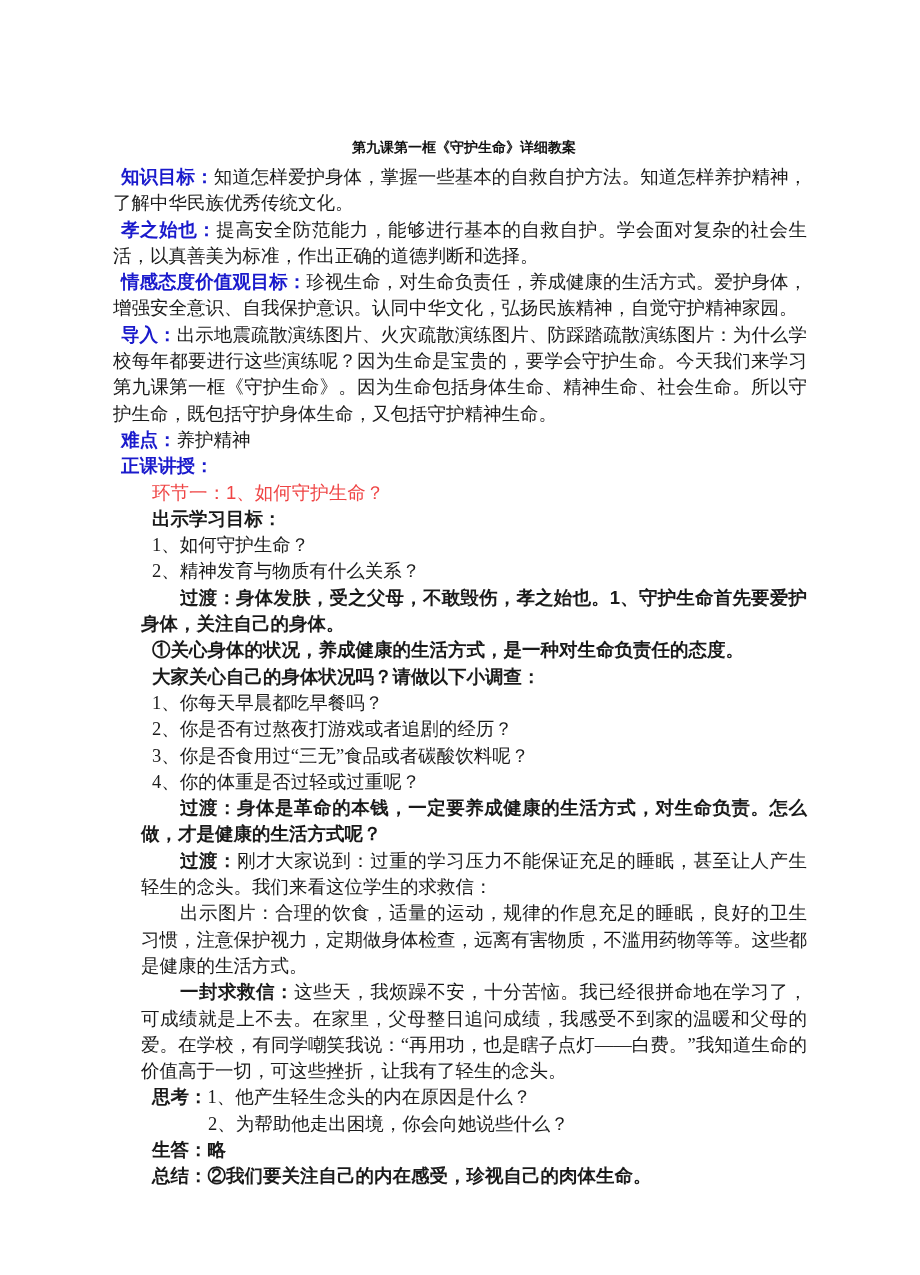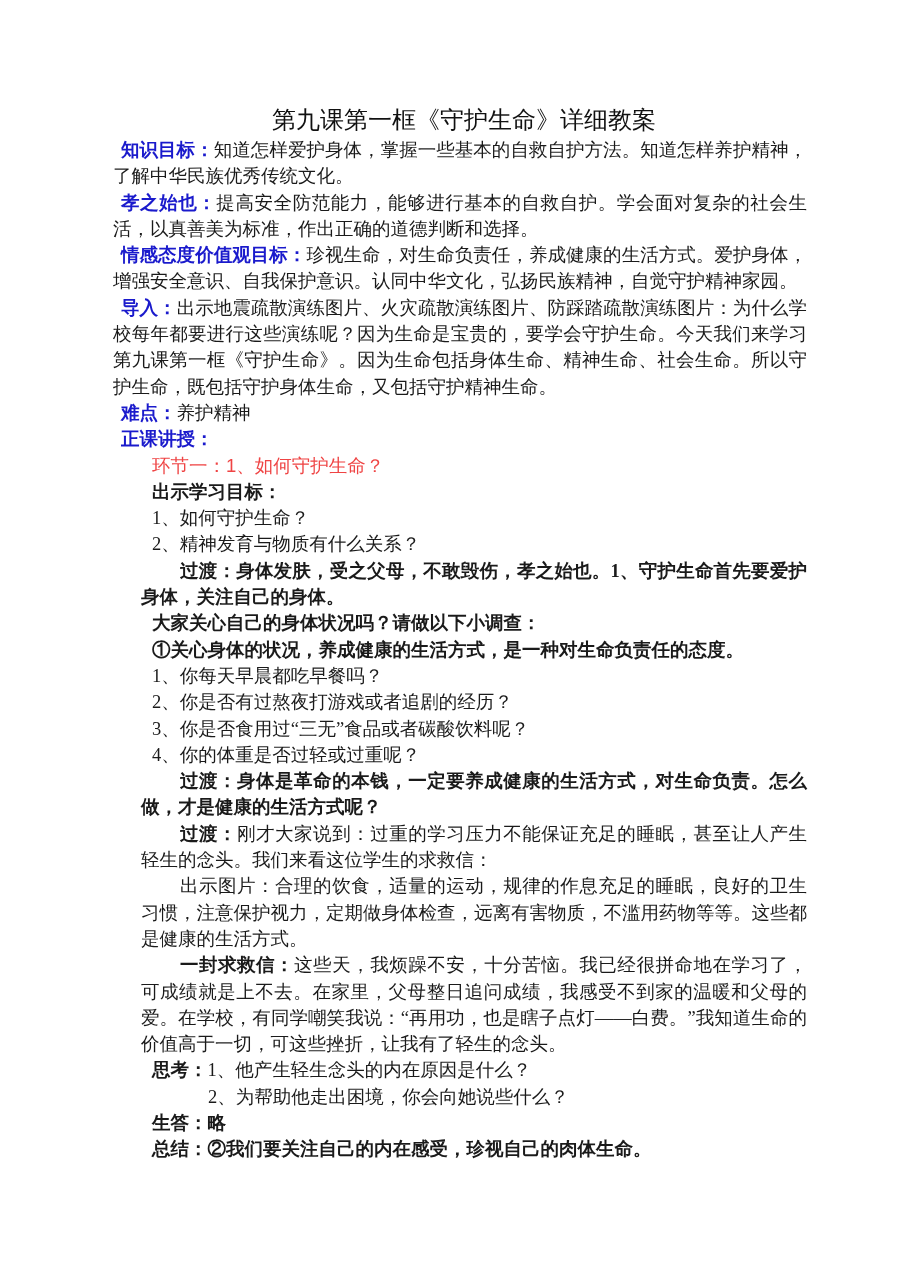--- a/index.html
+++ b/index.html
@@ -4,27 +4,28 @@
 <style>
   html, body { margin: 0; padding: 0; background: #ffffff; }
   body { width: 920px; height: 1275px; position: relative; overflow: hidden; }
   .page {
     position: absolute; left: 113px; top: 104px; width: 694px;
     font-family: "Liberation Serif", "DejaVu Serif", serif;
     font-size: 18.5px; line-height: 26.3px; color: #1a1a1a;
   }
   .title {
     text-align: center; font-family: "Liberation Sans", "DejaVu Sans", sans-serif;
-    font-weight: normal; font-size: 24px; line-height: 32px; margin-bottom: 1px; color: #111;
+    font-weight: bold; font-size: 14px; line-height: 32px; margin-bottom: 1px; color: #111;
     padding-left: 8px;
+    margin-top: 27px;
   }
   p { margin: 0; text-align: justify; }
   .lbl { color: #1a1acc; font-weight: bold; font-family: "Liberation Sans", "DejaVu Sans", sans-serif; margin-left: 8px; }
   .red { color: #ef4444; font-weight: normal; font-family: "Liberation Sans", "DejaVu Sans", sans-serif; }
-  .b { font-weight: bold; font-family: Liberation Serif, serif; }
+  .b { font-weight: bold; font-family: Liberation Sans, sans-serif; }
   .ind { text-indent: 39px; margin-left: 28px; }
   .ind2 { padding-left: 39px; }
   .sub { padding-left: 95px; }
 </style>
 </head>
 <body>
 
 <div class="page">
   <div class="title">第九课第一框《守护生命》详细教案</div>
 
@@ -33,22 +34,22 @@
   <p><span class="lbl">情感态度价值观目标：</span><span>珍视生命，对生命负责任，养成健康的生活方式。爱护身体，增强安全意识、自我保护意识。认同中华文化，弘扬民族精神，自觉守护精神家园。</span></p>
   <p><span class="lbl">导入：</span><span>出示地震疏散演练图片、火灾疏散演练图片、防踩踏疏散演练图片：为什么学校每年都要进行这些演练呢？因为生命是宝贵的，要学会守护生命。今天我们来学习第九课第一框《守护生命》。因为生命包括身体生命、精神生命、社会生命。所以守护生命，既包括守护身体生命，又包括守护精神生命。</span></p>
   <p><span class="lbl">难点：</span><span>养护精神</span></p>
   <p><span class="lbl">正课讲授：</span></p>
 
   <p class="ind2 red">环节一：1、如何守护生命？</p>
   <p class="ind2 b">出示学习目标：</p>
   <p class="ind2">1、如何守护生命？</p>
   <p class="ind2">2、精神发育与物质有什么关系？</p>
   <p class="ind b">过渡：身体发肤，受之父母，不敢毁伤，孝之始也。1、守护生命首先要爱护身体，关注自己的身体。</p>
+  <p class="ind2 b">①关心身体的状况，养成健康的生活方式，是一种对生命负责任的态度。</p>
   <p class="ind2 b">大家关心自己的身体状况吗？请做以下小调查：</p>
-  <p class="ind2 b">①关心身体的状况，养成健康的生活方式，是一种对生命负责任的态度。</p>
   <p class="ind2">1、你每天早晨都吃早餐吗？</p>
   <p class="ind2">2、你是否有过熬夜打游戏或者追剧的经历？</p>
   <p class="ind2">3、你是否食用过“三无”食品或者碳酸饮料呢？</p>
   <p class="ind2">4、你的体重是否过轻或过重呢？</p>
   <p class="ind b">过渡：身体是革命的本钱，一定要养成健康的生活方式，对生命负责。怎么做，才是健康的生活方式呢？</p>
   <p class="ind"><span class="b">过渡：</span><span>刚才大家说到：过重的学习压力不能保证充足的睡眠，甚至让人产生轻生的念头。我们来看这位学生的求救信：</span></p>
   <p class="ind">出示图片：合理的饮食，适量的运动，规律的作息充足的睡眠，良好的卫生习惯，注意保护视力，定期做身体检查，远离有害物质，不滥用药物等等。这些都是健康的生活方式。</p>
   <p class="ind"><span class="b">一封求救信：</span><span>这些天，我烦躁不安，十分苦恼。我已经很拼命地在学习了，可成绩就是上不去。在家里，父母整日追问成绩，我感受不到家的温暖和父母的爱。在学校，有同学嘲笑我说：“再用功，也是瞎子点灯——白费。”我知道生命的价值高于一切，可这些挫折，让我有了轻生的念头。</span></p>
   <p class="ind2"><span class="b">思考：</span><span>1、他产生轻生念头的内在原因是什么？</span></p>
   <p class="sub">2、为帮助他走出困境，你会向她说些什么？</p>

